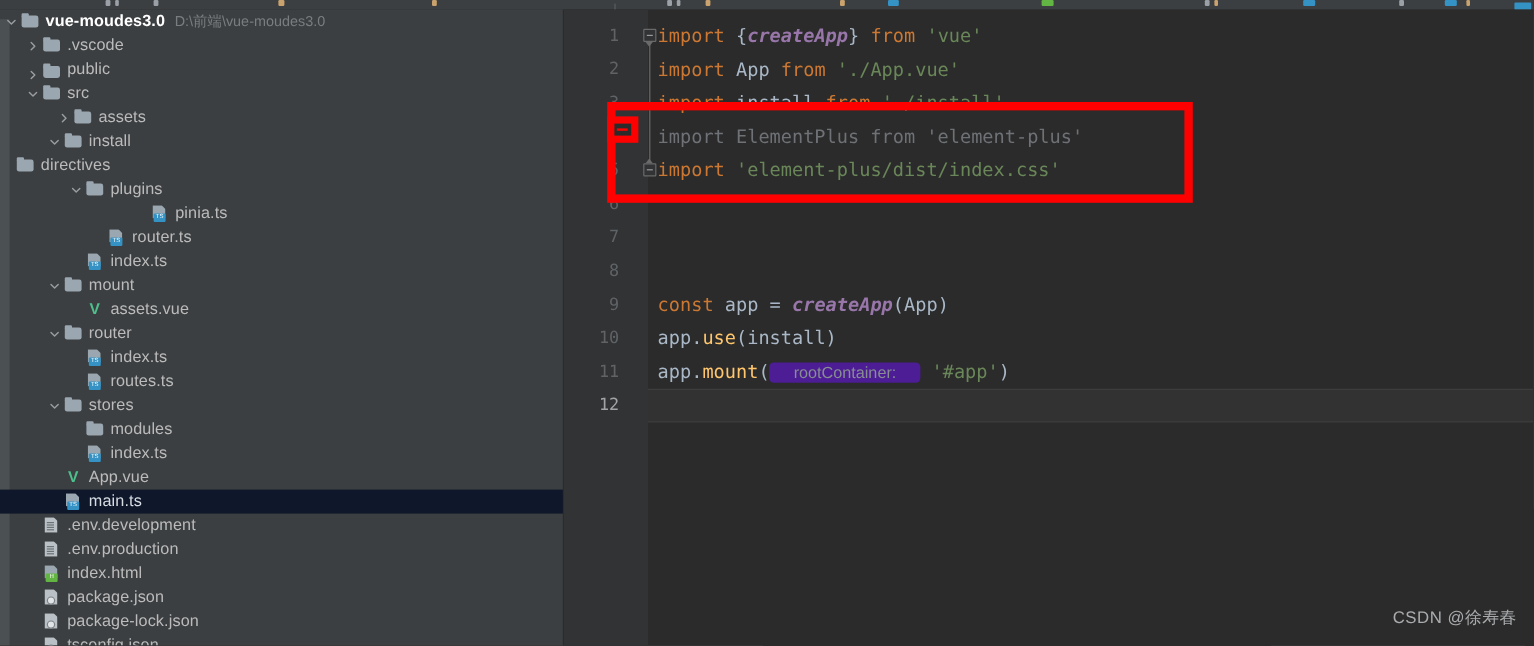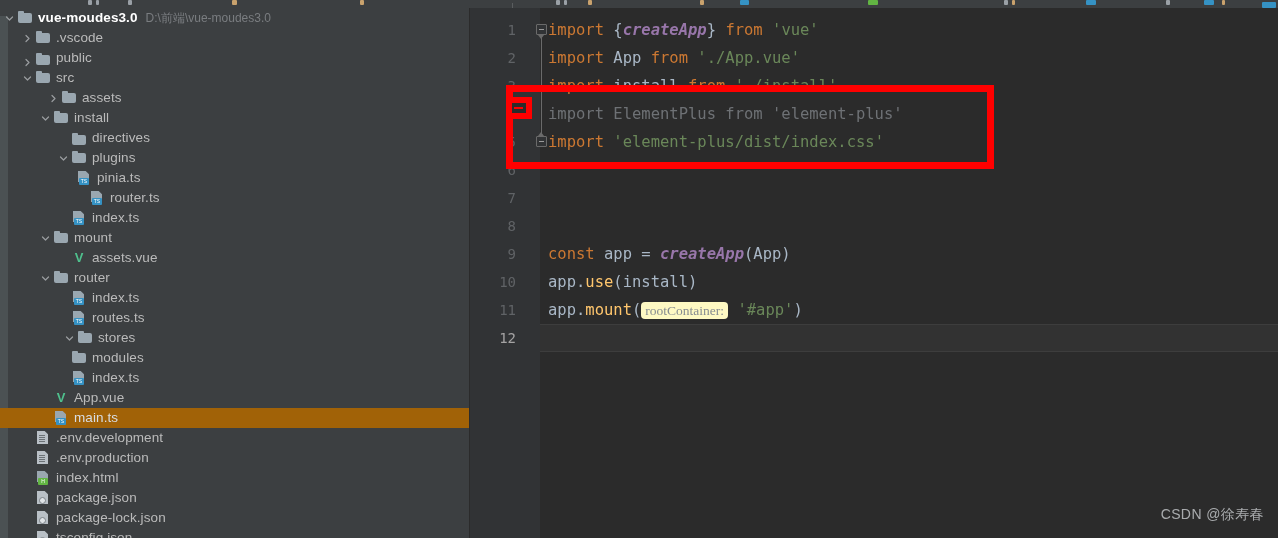--- a/index.html
+++ b/index.html
@@ -31,21 +31,21 @@
   .gutterstripe{
     position:absolute;left:0;top:8px;width:8px;height:530px;
     background:#4b5153;
   }
   .tree{position:absolute;left:0;top:0;width:470px;}
   .row{
     position:relative;height:20px;line-height:20px;
     font-size:13px;color:#bbbbbb;white-space:nowrap;
     display:flex;align-items:center;
   }
-  .row.sel{background:#a16207;}
+  .row.sel{background:#0f172a;}
   .row.sel .lbl{color:#d8dde3;}
   .arrow{
     width:11px;height:11px;flex:0 0 11px;position:relative;margin-right:2px;
   }
   .arrow.none{visibility:hidden;}
   .arrow svg{display:block;}
   .ic{flex:0 0 16px;width:16px;height:16px;margin-right:5px;position:relative;}
   .lbl{font-size:13.5px;color:#bbbbbb;letter-spacing:.1px;}
   .lbl.bold{font-weight:bold;color:#ffffff;}
   .path{font-size:12px;color:#7a7d80;margin-left:8px;}
@@ -107,23 +107,23 @@
   .curline-b{position:absolute;left:70px;width:738px;height:1px;background:#3d3d3d;}
 
   .kw{color:#cc7832;}
   .fn{color:#9876aa;font-style:italic;font-weight:bold;}
   .id{color:#a9b7c6;}
   .str{color:#6a8759;}
   .meth{color:#ffc66d;}
   .pn{color:#a9b7c6;}
   .dim{color:#6e7175;}
   .hint{
-    background:#fef9c3;color:#878d91;border-radius:4px;
-    padding:1px 4px;font-size:13.5px;
-    font-family:Liberation Serif, serif;
+    background:#4c1d95;color:#878d91;border-radius:4px;
+    padding:1px 20px;font-size:13.5px;
+    font-family:Liberation Sans, sans-serif;
   }
 
   
   .fold{position:absolute;left:66px;width:11px;height:11px;
     border:1px solid #6a6a6a;background:#313335;box-sizing:border-box;border-radius:1px;}
   .fold:after{content:"";position:absolute;left:2px;top:4px;width:5px;height:1px;background:#9a9a9a;}
   .foldtail{position:absolute;left:71px;width:1px;background:#6a6a6a;}
   .foldarrow{position:absolute;left:68px;width:0;height:0;
     border-left:3.5px solid transparent;border-right:3.5px solid transparent;border-top:4px solid #6a6a6a;}
 
@@ -236,39 +236,39 @@
           <span class="arrow ">
             <svg width="11" height="11" viewBox="0 0 11 11">
               <path d="M2.5 4 L5.5 7 L8.5 4" stroke="#9a9da0" stroke-width="1.2" fill="none" stroke-linecap="round" stroke-linejoin="round"></path>
             </svg>
           </span>
           <span class="ic">
             <span class="folder"></span>
           </span>
           <span class="lbl">install</span>
         </div>
-        <div class="row" style="padding-left: 58px; align-items: flex-end;">
+        <div class="row" style="">
           <span class="arrow none"></span>
           <span class="ic">
             <span class="folder"></span>
           </span>
           <span class="lbl">directives</span>
         </div>
         <div class="row" style="padding-left: 58px;">
           <span class="arrow ">
             <svg width="11" height="11" viewBox="0 0 11 11">
               <path d="M2.5 4 L5.5 7 L8.5 4" stroke="#9a9da0" stroke-width="1.2" fill="none" stroke-linecap="round" stroke-linejoin="round"></path>
             </svg>
           </span>
           <span class="ic">
             <span class="folder"></span>
           </span>
           <span class="lbl">plugins</span>
         </div>
-        <div class="row" style="padding-left: 63px;">
+        <div class="row" style="padding-left: 112px;">
           <span class="arrow none"></span>
           <span class="ic">
             <span class="tsfile">
               <span class="pg"></span>
               <span class="badge">TS</span>
             </span>
           </span>
           <span class="lbl">pinia.ts</span>
         </div>
         <div class="row" style="padding-left: 76px;">
@@ -333,21 +333,21 @@
         <div class="row" style="padding-left: 58px;">
           <span class="arrow none"></span>
           <span class="ic">
             <span class="tsfile">
               <span class="pg"></span>
               <span class="badge">TS</span>
             </span>
           </span>
           <span class="lbl">routes.ts</span>
         </div>
-        <div class="row" style="padding-left: 64px;">
+        <div class="row" style="padding-left: 40px;">
           <span class="arrow ">
             <svg width="11" height="11" viewBox="0 0 11 11">
               <path d="M2.5 4 L5.5 7 L8.5 4" stroke="#9a9da0" stroke-width="1.2" fill="none" stroke-linecap="round" stroke-linejoin="round"></path>
             </svg>
           </span>
           <span class="ic">
             <span class="folder"></span>
           </span>
           <span class="lbl">stores</span>
         </div>

